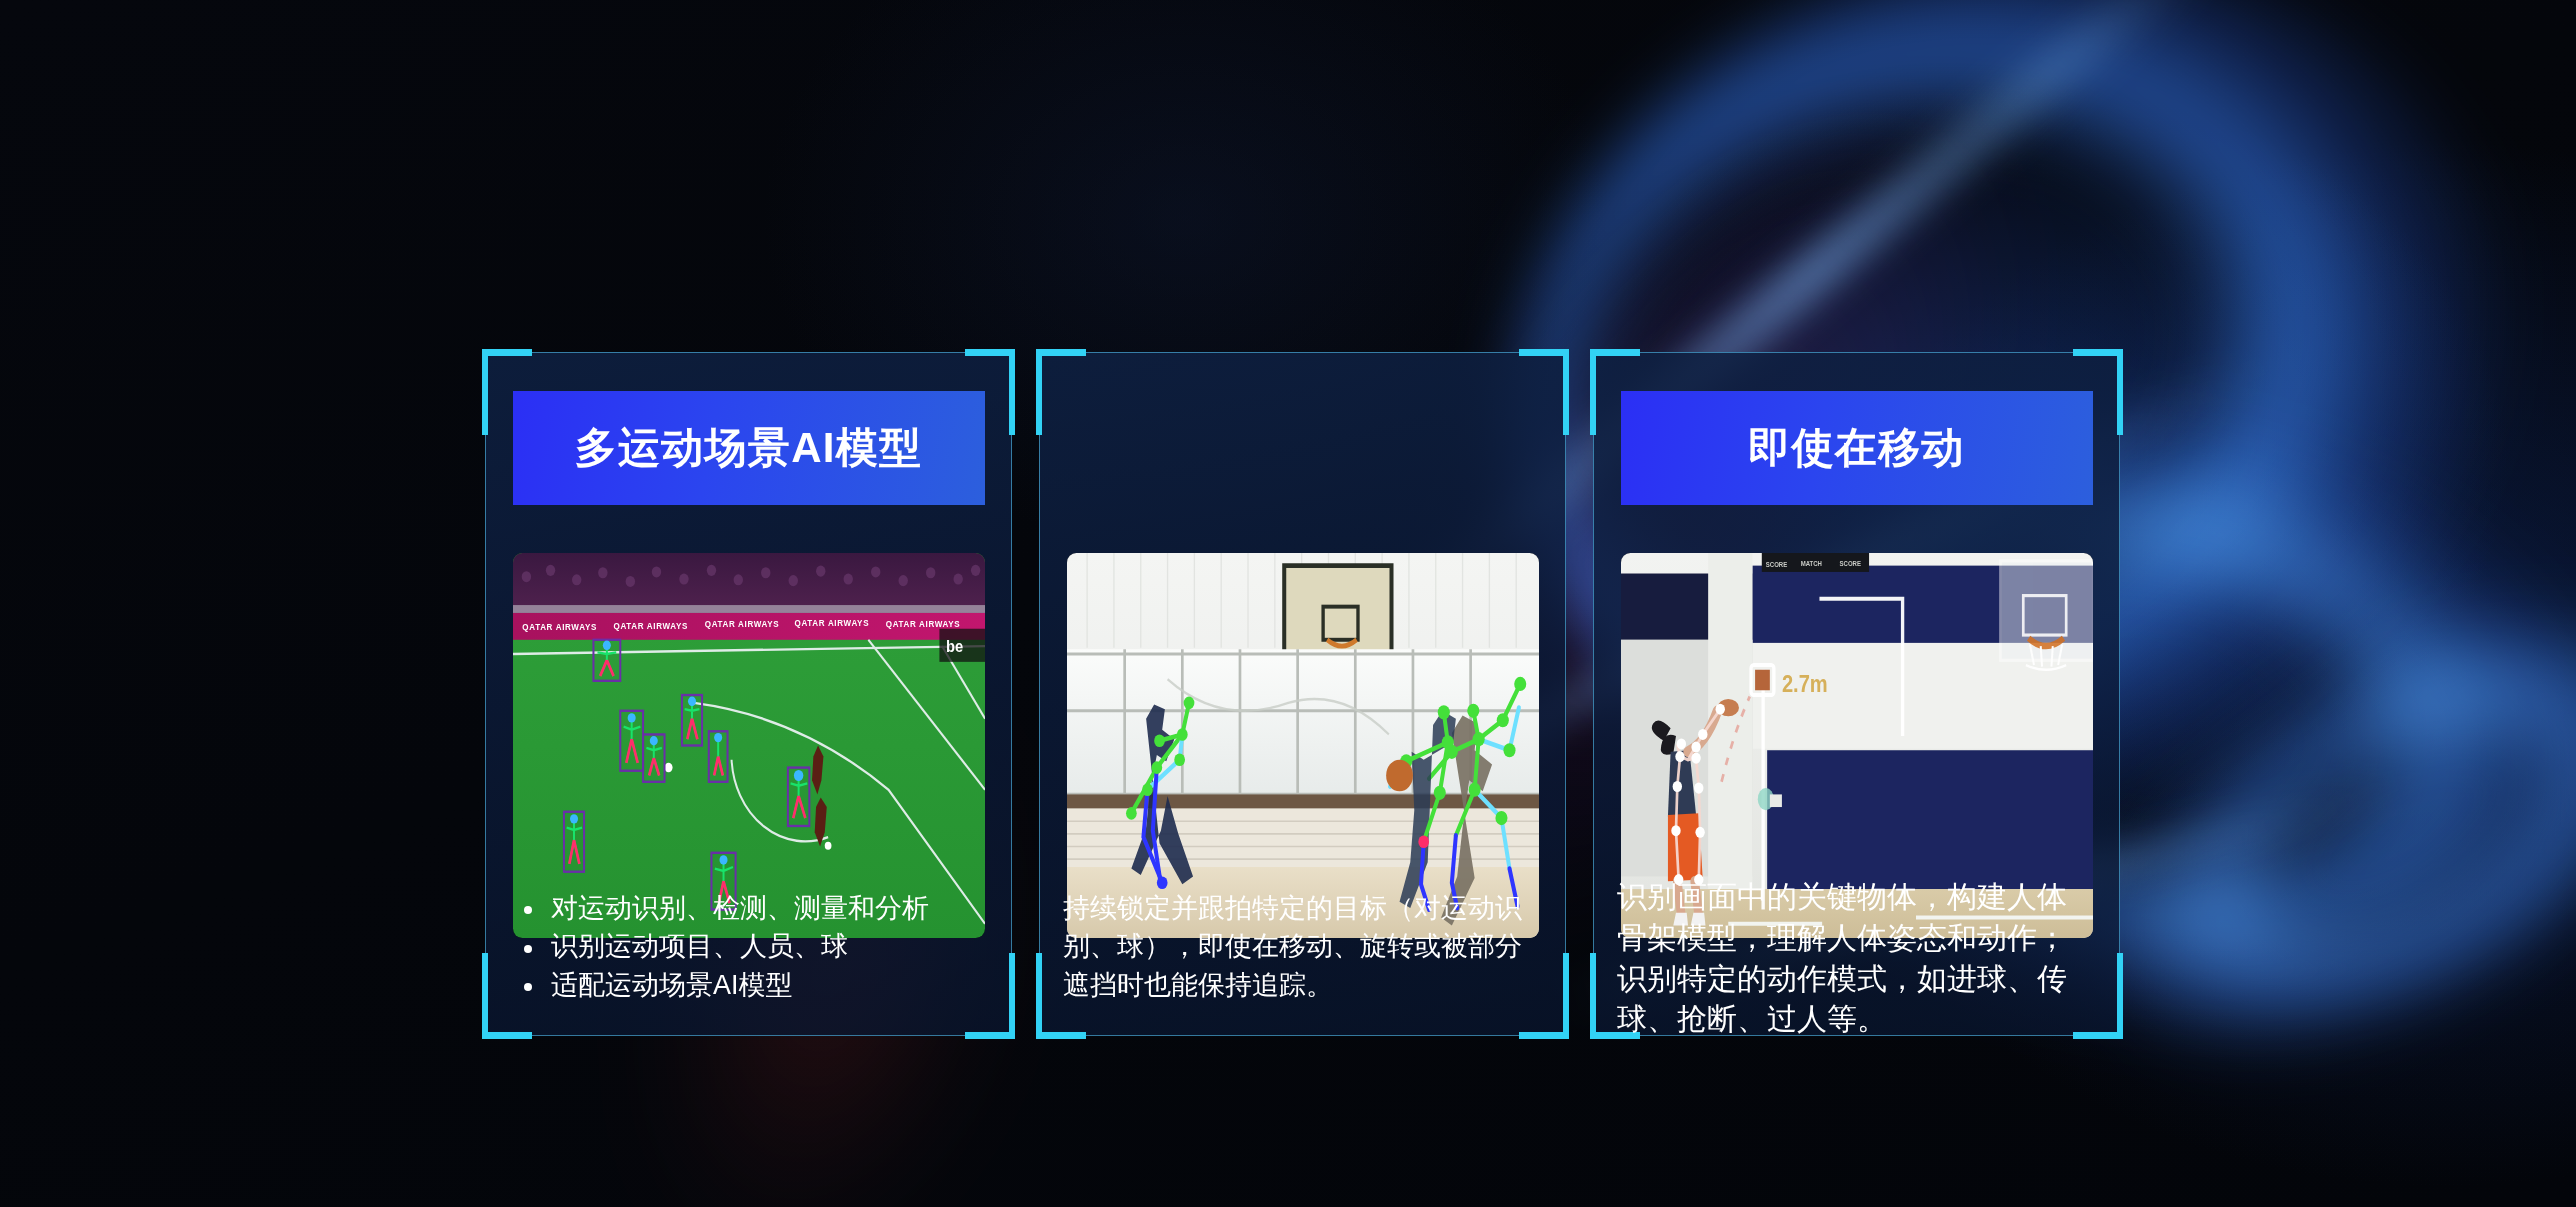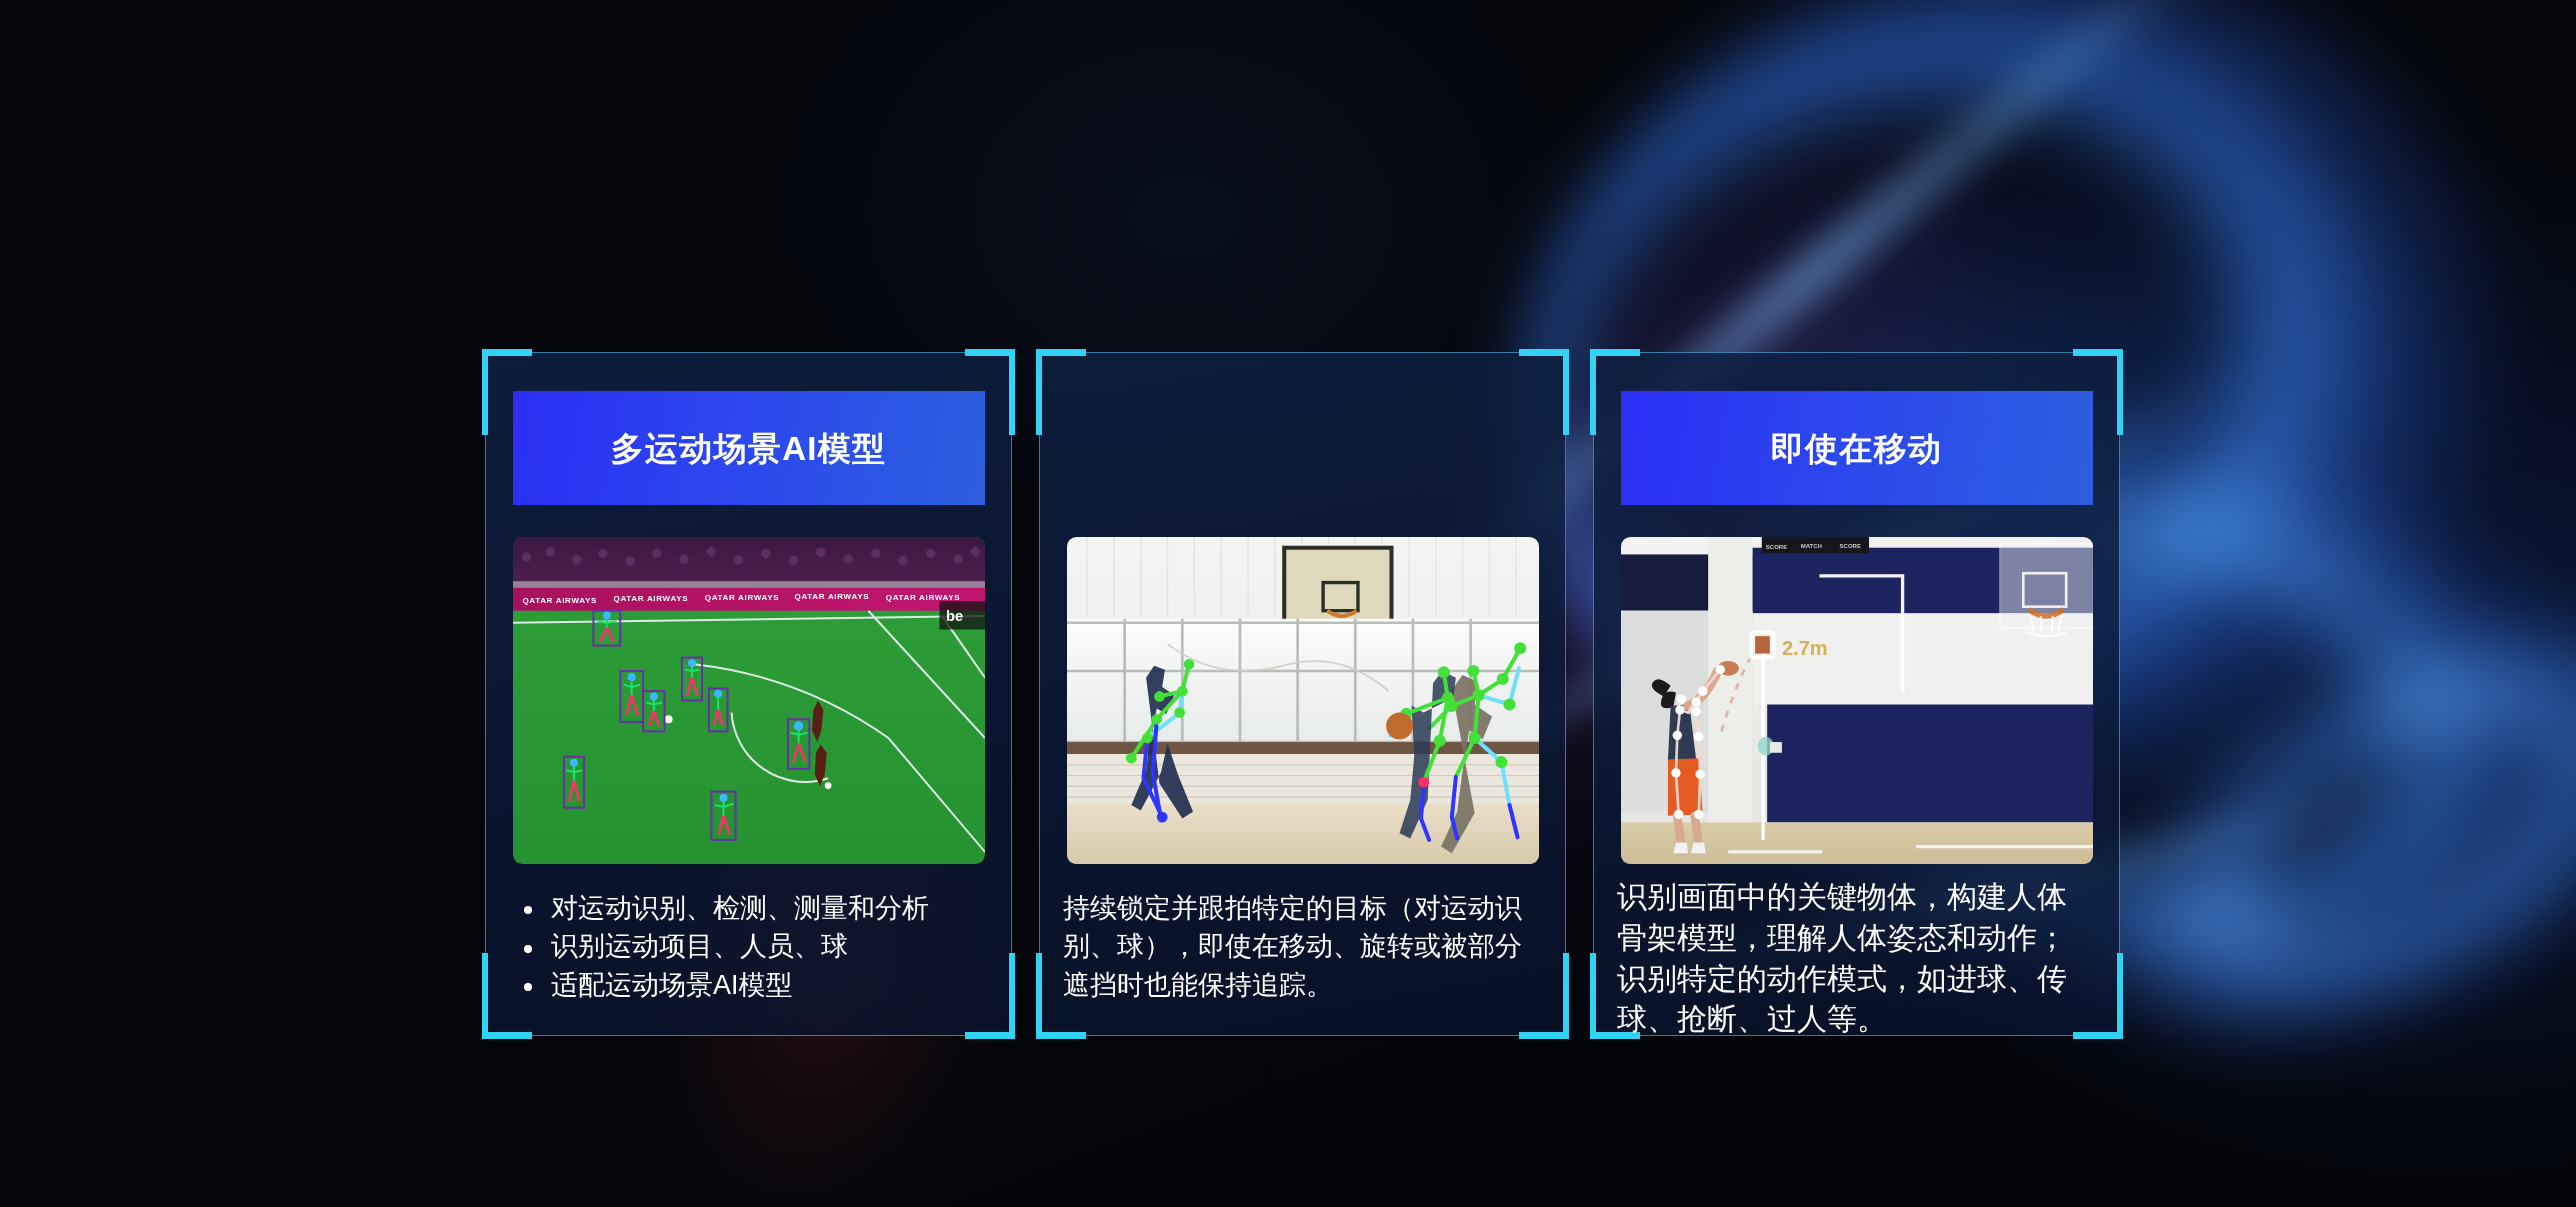--- a/index.html
+++ b/index.html
@@ -52,23 +52,23 @@
   .cn-tr-h{right:-1.3px;top:-2.7px;width:48px;height:6.7px;}
   .cn-tr-v{right:-2.7px;top:-2.7px;width:5.4px;height:86px;}
   .cn-bl-h{left:-1.3px;bottom:-2.7px;width:48px;height:6.7px;}
   .cn-bl-v{left:-2.7px;bottom:-2.7px;width:5.4px;height:86px;}
   .cn-br-h{right:-1.3px;bottom:-2.7px;width:48px;height:6.7px;}
   .cn-br-v{right:-2.7px;bottom:-2.7px;width:5.4px;height:86px;}
 
   .card-header{position:absolute;left:27.5px;top:39px;width:472px;height:114px;
       background:linear-gradient(100deg,#2b2ff5 0%,#2b45ef 42%,#2c5fdd 100%);
       display:flex;align-items:center;justify-content:center;}
-  .card-title{color:#fff;font-size:33px;font-weight:bold;letter-spacing:1.3px;line-height:1;}
-
-  .media{position:absolute;left:27.5px;top:185px;width:472px;height:327px;border-radius:9.4px;overflow:hidden;background:#000;}
+  .card-title{color:#fff;font-size:42px;font-weight:bold;letter-spacing:1.3px;line-height:1;}
+
+  .media{position:absolute;left:27.5px;top:201px;width:472px;height:385px;border-radius:9.4px;overflow:hidden;background:#000;}
   .media svg{display:block;width:100%;height:100%;}
 
   .body{position:absolute;left:0;right:0;top:537px;padding:0 24px;box-sizing:border-box;}
   .bullets{margin:0;padding:0;list-style:none;}
   .bullets li{position:relative;color:#fff;font-size:27px;line-height:1.42;padding-left:42px;white-space:nowrap;}
   .bullets li::before{content:"";position:absolute;left:14.8px;top:17.4px;width:8px;height:8px;border-radius:50%;background:#fff;}
   .para{color:#fff;font-size:27px;line-height:1.42;margin:0;}
   .card-3 .body{top:525px;}
   .card-3 .para{font-size:30px;line-height:1.36;}
 </style>

